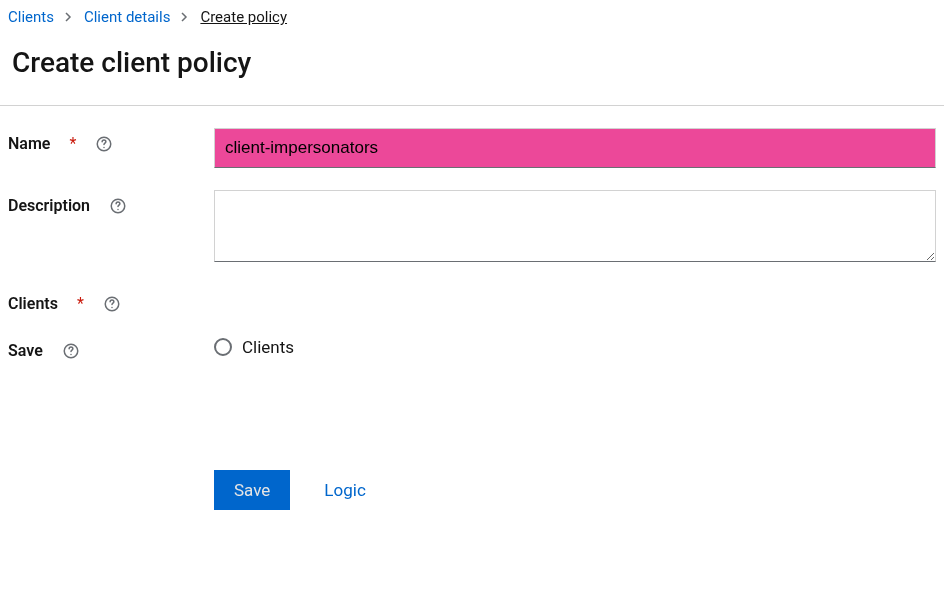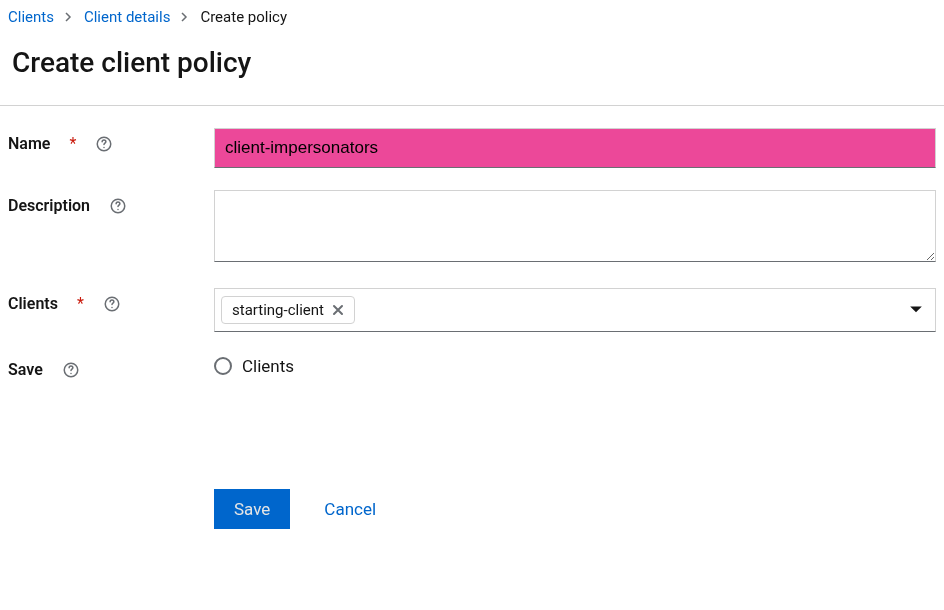--- a/index.html
+++ b/index.html
@@ -16,21 +16,21 @@
   
   .breadcrumb {
     display: flex;
     align-items: center;
     gap: 10px;
     padding: 8px 8px 4px 8px;
     font-size: 15px;
   }
   .breadcrumb a { color: #0066cc; text-decoration: none; cursor: pointer; }
   .breadcrumb .sep { color: #6a6e73; font-size: 13px; }
-  .breadcrumb .current { color: #151515; }
+  .breadcrumb .current { color: #151515; text-decoration: underline; }
 
   
   .page-title {
     font-size: 28px;
     font-weight: 500;
     padding: 12px 8px 22px 8px;
     margin: 4px;
   }
 
   .hr {
@@ -229,39 +229,20 @@
     <span>Clients</span>
     <span class="req">*</span>
     <span class="help-icon">
       <svg viewBox="0 0 24 24">
           <circle cx="12" cy="12" r="9" fill="none" stroke="currentColor" stroke-width="2"></circle>
           <path d="M9.5 9a2.5 2.5 0 015 0c0 1.5-2.5 2-2.5 3.5" fill="none" stroke="currentColor" stroke-width="2" stroke-linecap="round"></path>
           <circle cx="12" cy="16.5" r="1" fill="currentColor"></circle>
         </svg>
     </span>
   </div>
-  <div class="form-field-col">
-    <div class="chip-select">
-      <div class="chip-area">
-        <span class="chip">
-          <span>starting-client</span>
-          <span class="chip-close">
-            <svg viewBox="0 0 12 12">
-                <path d="M2 2l8 8M10 2l-8 8" stroke="currentColor" stroke-width="2" stroke-linecap="round"></path>
-              </svg>
-          </span>
-        </span>
-      </div>
-      <span class="caret">
-        <svg viewBox="0 0 12 12">
-            <path d="M1 3l5 5 5-5" fill="currentColor"></path>
-          </svg>
-      </span>
-    </div>
-  </div>
 </div>
 
 <div class="form-row">
   <div class="form-label-col">
     <span>Save</span>
     <span class="help-icon">
       <svg viewBox="0 0 24 24">
           <circle cx="12" cy="12" r="9" fill="none" stroke="currentColor" stroke-width="2"></circle>
           <path d="M9.5 9a2.5 2.5 0 015 0c0 1.5-2.5 2-2.5 3.5" fill="none" stroke="currentColor" stroke-width="2" stroke-linecap="round"></path>
           <circle cx="12" cy="16.5" r="1" fill="currentColor"></circle>
@@ -273,14 +254,14 @@
       <div class="radio-option">
         <span class="radio"></span>
         <span class="radio-label">Clients</span>
       </div>
     </div>
   </div>
 </div>
 
 <div class="button-row">
   <button class="btn btn-primary">Save</button>
-  <button class="btn btn-link">Cancel</button>
+  <button class="btn btn-link">Logic</button>
 </div>
 
 </body></html>

